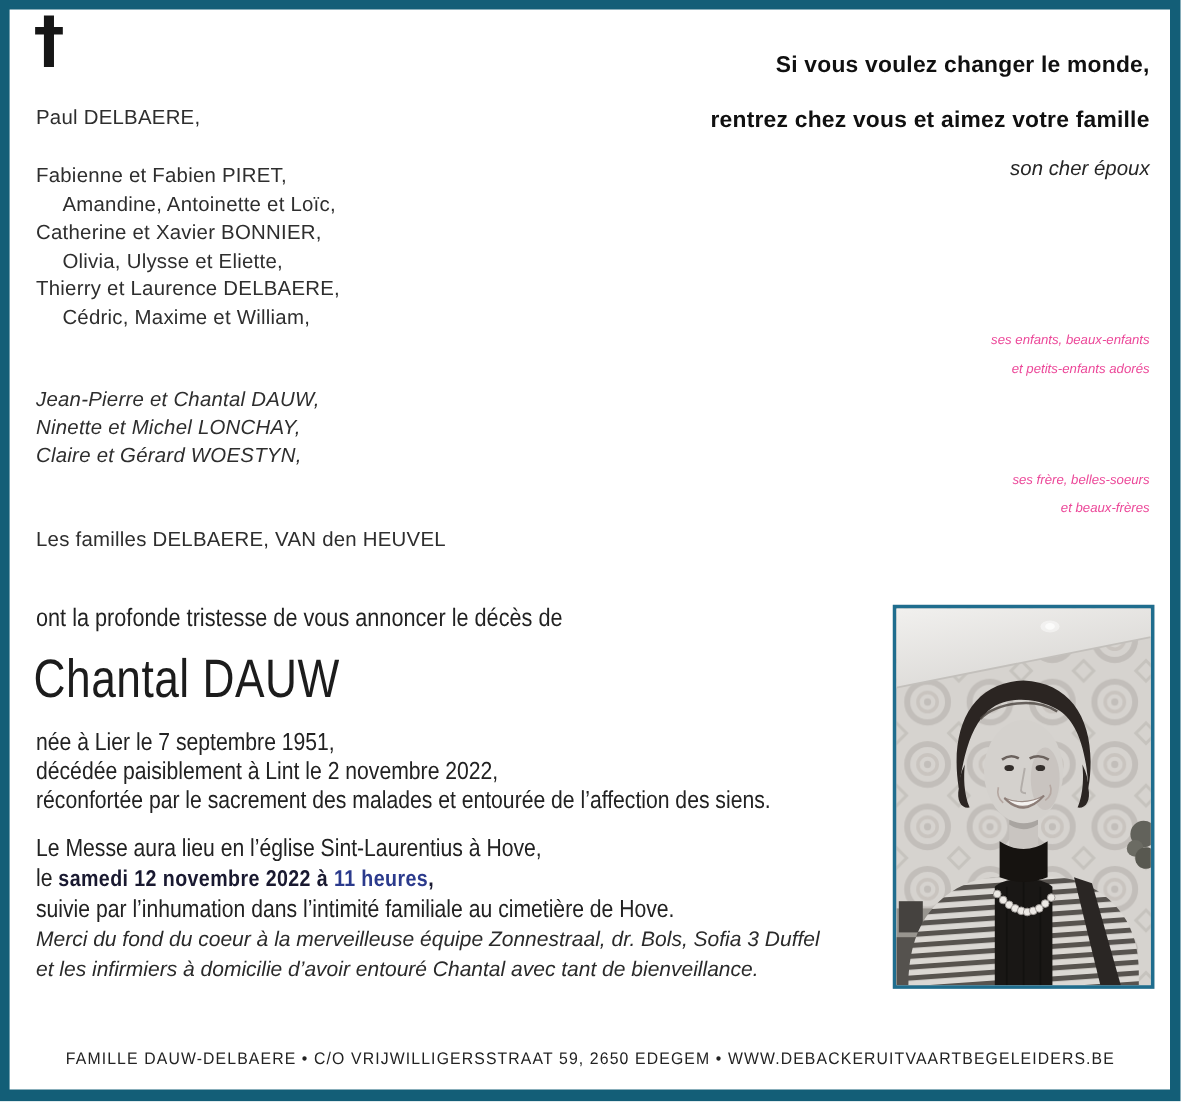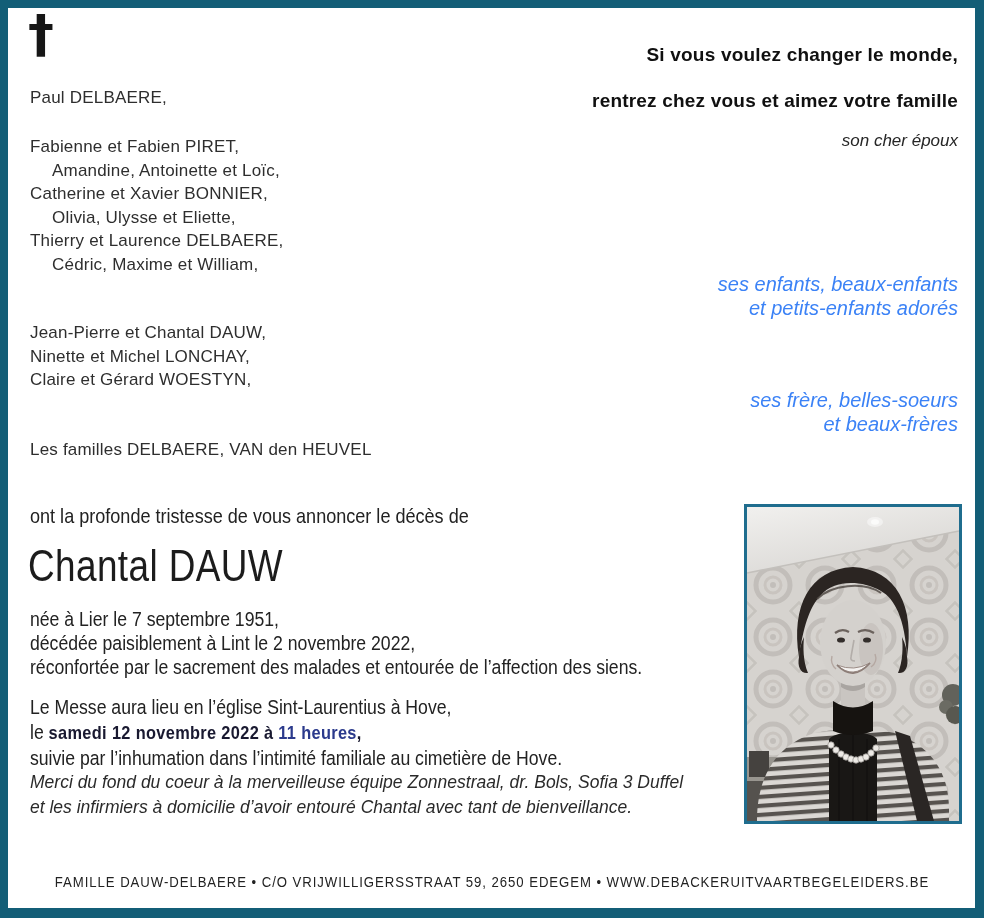--- a/index.html
+++ b/index.html
@@ -21,24 +21,24 @@
 
   .quote { top:22px; right:26px; text-align:right; }
   .quote .q-line { font-size:19px; font-weight:700; color:#101010; line-height:26px; letter-spacing:0.2px;margin-top:20px; }
   .quote .q-author { margin-top:9px; font-size:13px; font-weight:700; color:#1a1a1a; }
   .spouse-rel { top:111px; right:26px; font-style:italic; font-size:17px; color:#262626;margin-top:20px; }
 
   .names { font-size:17px; line-height:23.5px; color:#2e2e2e; letter-spacing:0.2px; }
   .names .indent { padding-left:22px; }
   .block-spouse   { left:30px; top:86px; }
   .block-children { left:30px; top:135px; }
-  .block-siblings { left:30px; top:321px; }
+  .block-siblings { left:30px; top:321px;font-style:italic; }
   .block-families { left:30px; top:438px; }
 
-  .rel-right { right:26px; text-align:right; font-style:italic; font-size:20px; line-height:23.5px; color:#3b82f6; }
+  .rel-right { right:26px; text-align:right; font-style:italic; font-size:11px; line-height:23.5px; color:#ec4899; }
   .rel-children { top:273px; }
   .rel-siblings { top:389px; }
 
   .cond { transform:scaleX(0.86); transform-origin:0 0; white-space:nowrap; }
   .ann-intro { left:30px; top:504px; font-size:21px; color:#222; }
   .deceased-name { left:28px; top:540px; font-size:45px; color:#1c1c1c; letter-spacing:0.5px; transform:scaleX(0.82); transform-origin:0 0; white-space:nowrap; }
   .ann-details { left:30px; top:607px; font-size:20.5px; line-height:24px; color:#222; }
   .service { left:30px; top:694px; font-size:20.5px; line-height:25px; color:#222; }
   .svc-bold { font-family:"Liberation Sans", sans-serif; font-weight:700; font-size:19px; color:var(--date_color,#191930); letter-spacing:0.4px; }
   .svc-time { color:var(--time_color,#2b3a8c); }

